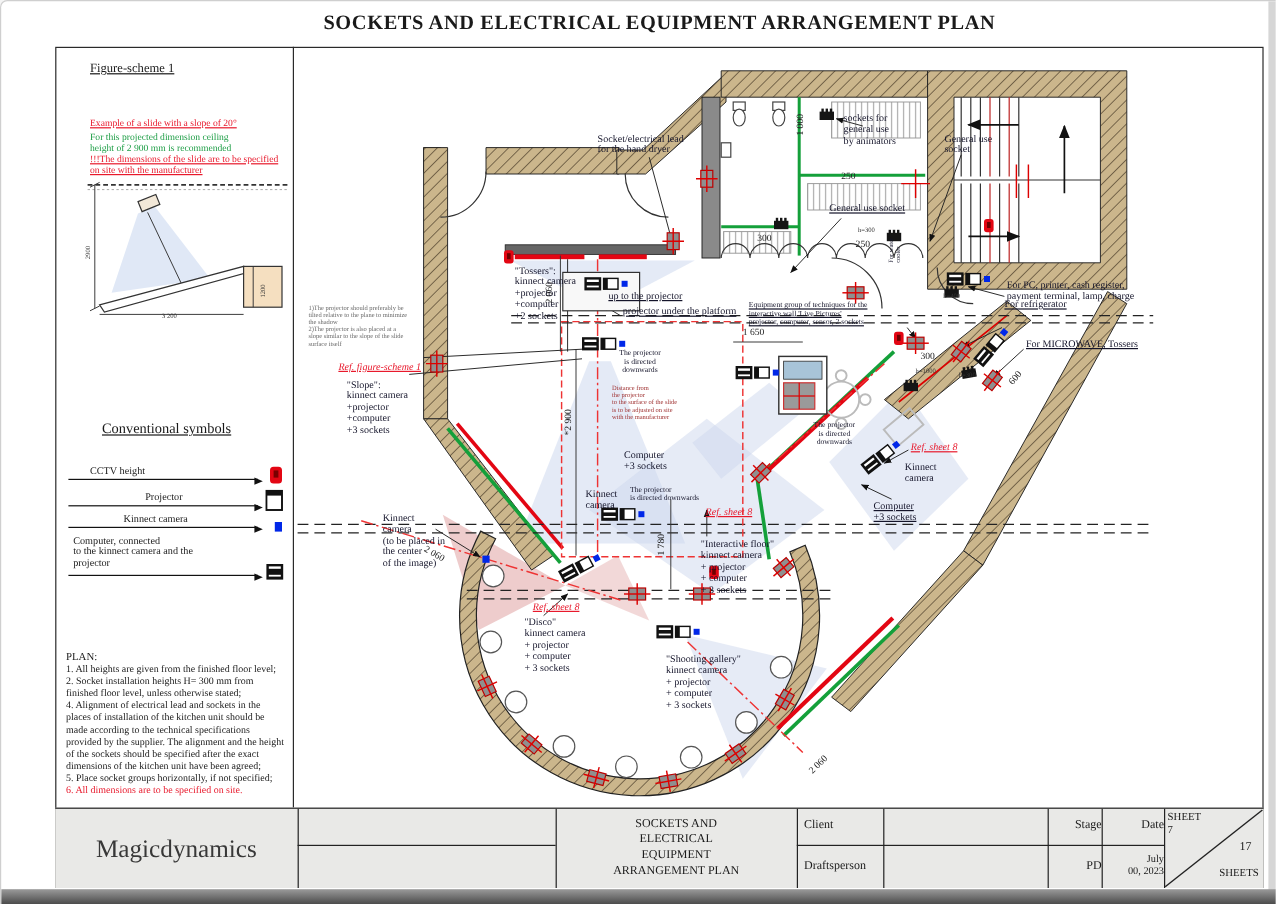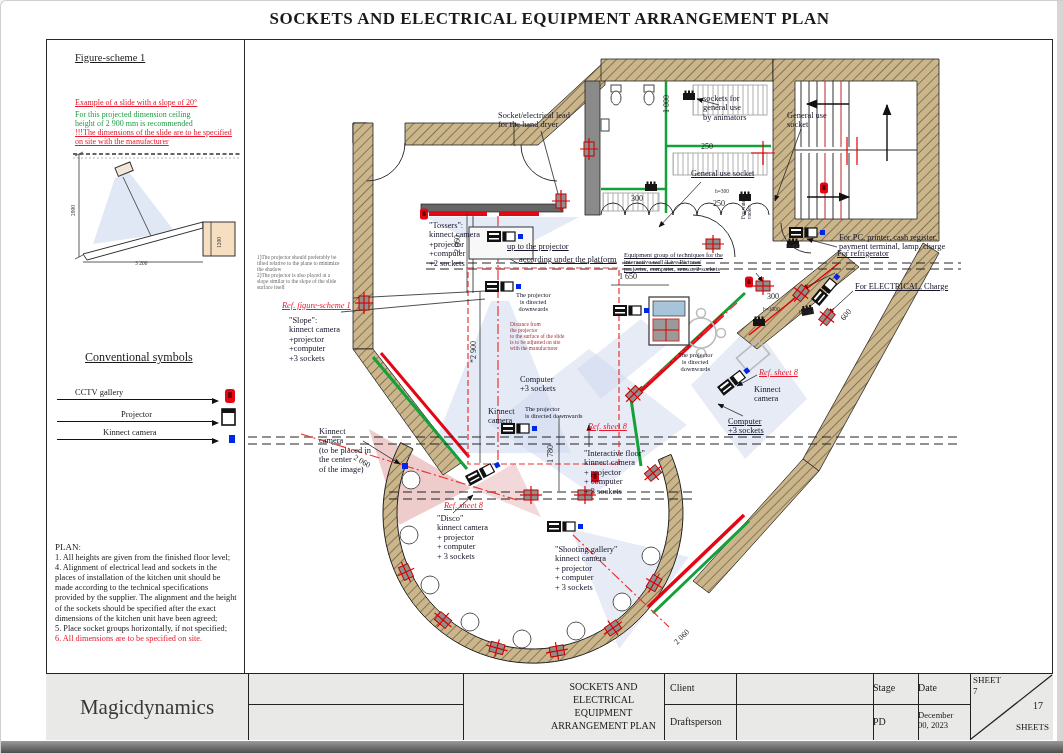--- a/index.html
+++ b/index.html
@@ -48,23 +48,23 @@
   .dimh{font-size:5.5px;fill:#333;font-family:"Liberation Serif",serif;}
 
   
   .tb{position:absolute;left:45px;top:672px;width:1007px;height:66px;background:#e9e9e7;
       border-top:1.5px solid #222;}
   .tb .cell{position:absolute;top:0;height:66px;border-right:1.2px solid #222;}
   .tb .hline{position:absolute;top:30px;border-top:1.2px solid #222;}
   .company{position:absolute;left:0;top:0;width:202px;height:66px;display:flex;align-items:center;justify-content:center;
            font-family:Liberation Serif, serif;font-size:21px;color:#383838;}
   .dev{position:absolute;left:206px;top:34px;width:200px;font-size:8.6px;line-height:1.2;}
-  .dwg{position:absolute;left:417px;top:6px;width:201px;text-align:center;font-size:10px;line-height:1.3;white-space:pre-line;margin-left:40px;}
+  .dwg{position:absolute;left:417px;top:6px;width:201px;text-align:center;font-size:10px;line-height:1.3;white-space:pre-line;}
   .lbl{position:absolute;font-size:10px;}
-  .val{position:absolute;font-size:10px;text-align:left;}
+  .val{position:absolute;font-size:10px;text-align:right;}
   .sheetcell{position:absolute;left:924px;top:0;width:83px;height:66px;}
   .sheetcell svg{position:absolute;left:0;top:0;}
   .sh-label{position:absolute;left:3px;top:1px;font-size:9px;}
   .sh-num{position:absolute;left:3px;top:12px;font-size:9px;}
   .sh-total{position:absolute;right:10px;top:26px;font-size:10px;}
   .sh-sheets{position:absolute;right:4px;top:48px;font-size:9px;}
 </style>
 </head>
 <body>
 
@@ -96,21 +96,21 @@
       <line x1="22" y1="115" x2="30" y2="111" stroke="#333" stroke-width=".8"></line>
       <text transform="translate(22,72) rotate(-90)" class="dimh">2900</text>
       <text transform="translate(168,104) rotate(-90)" class="dimh">1200</text>
       <line x1="30" y1="118" x2="150" y2="118" stroke="#333" stroke-width=".8"></line>
       <text x="82" y="121" class="dimh">3 200</text>
     </svg>
 
     <div class="sym-title">Conventional symbols</div>
     <div class="legend">
       <div class="leg-row" style="height:24px">
-        <span class="leg-label" style="left:18px">CCTV gallery</span>
+        <span class="leg-label" style="left:18px">CCTV height</span>
         <div class="leg-line"></div>
         <div class="leg-arrow"></div>
         <svg class="leg-icon" width="14" height="16">
             <rect x="2" y="1" width="10" height="14" rx="3" fill="#e30613"></rect>
             <rect x="5" y="4" width="4" height="6" fill="#7a0000"></rect>
           </svg>
       </div>
       <div class="leg-row" style="height:22px">
         <span class="leg-label" style="left:64px">Projector</span>
         <div class="leg-line"></div>
@@ -121,25 +121,38 @@
           </svg>
       </div>
       <div class="leg-row" style="height:18px">
         <span class="leg-label" style="left:46px">Kinnect camera</span>
         <div class="leg-line"></div>
         <div class="leg-arrow"></div>
         <svg class="leg-icon" width="10" height="10">
             <rect x="2" y="1" width="6" height="8" fill="#0027e8"></rect>
           </svg>
       </div>
+      <div class="leg-row" style="height:40px">
+        <span class="leg-label" style="left:4px;bottom:10px;white-space:pre-line;line-height:1.1">Computer, connected
+to the kinnect camera and the
+projector</span>
+        <div class="leg-line"></div>
+        <div class="leg-arrow"></div>
+        <svg class="leg-icon" width="16" height="15">
+            <rect x="1" y="1" width="14" height="13" fill="#111"></rect>
+            <rect x="3" y="3" width="10" height="2" fill="#fff"></rect>
+            <rect x="3" y="10" width="10" height="1.5" fill="#fff"></rect>
+          </svg>
+      </div>
     </div>
 
     <div class="note">
       <p class="t">PLAN:</p>
       <p>1. All heights are given from the finished floor level;</p>
+      <p>2. Socket installation heights H= 300 mm from finished floor level, unless otherwise stated;</p>
       <p>4. Alignment of electrical lead and sockets in the places of installation of the kitchen unit should be made according to the technical specifications provided by the supplier. The alignment and the height of the sockets should be specified after the exact dimensions of the kitchen unit have been agreed;</p>
       <p>5. Place socket groups horizontally, if not specified;</p>
       <p class="r">6. All dimensions are to be specified on site.</p>
     </div>
   </div>
 
   <div class="plan">
     <svg width="809" height="634" viewBox="243 38 809 634">
       <defs>
         <pattern id="h" width="7" height="7" patternUnits="userSpaceOnUse" patternTransform="rotate(45)">
@@ -405,28 +418,28 @@
 by animators</div>
     <div class="ann" style="left:543px;top:72px">General use
 socket</div>
     <div class="ann u" style="left:447px;top:130px">General use socket</div>
     <div class="ann" style="left:185px;top:182px">"Tossers":
 kinnect camera
 +projector
 +computer
 +2 sockets</div>
     <div class="ann u" style="left:263px;top:203px">up to the projector</div>
-    <div class="ann u" style="left:275px;top:216px">according under the platform</div>
+    <div class="ann u" style="left:275px;top:216px">projector under the platform</div>
     <div class="ann small u" style="left:380px;top:212px">Equipment group of techniques for the
 interactive wall 'Live Pictures'
 projector, computer, sensor, 2 sockets</div>
     <div class="ann" style="left:595px;top:194px">For PC, printer, cash register,
 payment terminal, lamp, charge</div>
     <div class="ann u" style="left:593px;top:210px">For refrigerator</div>
-    <div class="ann u" style="left:611px;top:243px">For ELECTRICAL, Charge</div>
+    <div class="ann u" style="left:611px;top:243px">For MICROWAVE, Tossers</div>
     <div class="ann tiny" style="left:496px;top:180px;transform:rotate(-90deg);transform-origin:0 0">For water
 cooler</div>
     <div class="ann tiny gray" style="left:13px;top:215px">1)The projector should preferably be
 tilted relative to the plane to minimize
 the shadow
 2)The projector is also placed at a
 slope similar to the slope of the slide
 surface itself</div>
     <div class="ann red u" style="left:38px;top:262px">Ref. figure-scheme 1</div>
     <div class="ann" style="left:45px;top:277px">"Slope":
@@ -494,21 +507,21 @@
     <div class="company">Magicdynamics</div>
     <div class="dwg">SOCKETS AND
 ELECTRICAL
 EQUIPMENT
 ARRANGEMENT PLAN</div>
     <div class="lbl" style="left:624px;top:8px">Client</div>
     <div class="lbl" style="left:624px;top:42px">Draftsperson</div>
     <div class="val" style="left:827px;top:8px;width:45px">Stage</div>
     <div class="val" style="left:827px;top:42px;width:45px">PD</div>
     <div class="val" style="left:872px;top:8px;width:52px">Date</div>
-    <div class="val" style="left:872px;top:36px;width:52px;font-size:8.6px;white-space:pre-line;line-height:1.2">December
+    <div class="val" style="left:872px;top:36px;width:52px;font-size:8.6px;white-space:pre-line;line-height:1.2">July
 00, 2023</div>
 
     <div class="sheetcell">
       <svg width="83" height="66">
           <line x1="1" y1="65" x2="82" y2="1" stroke="#222" stroke-width="1.2"></line>
         </svg>
       <div class="sh-label">SHEET</div>
       <div class="sh-num">7</div>
       <div class="sh-total">17</div>
       <div class="sh-sheets">SHEETS</div>

